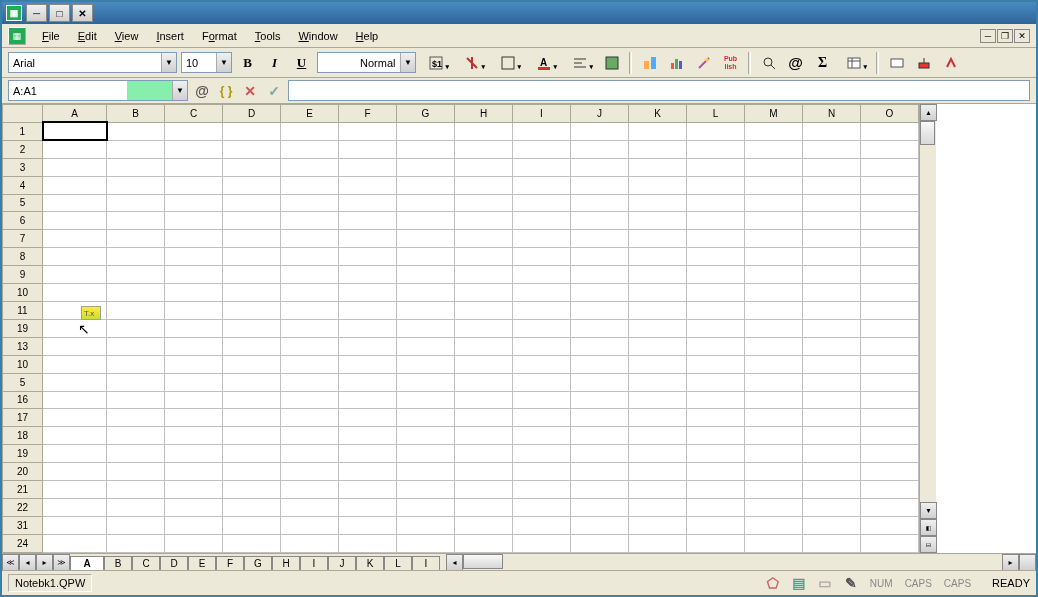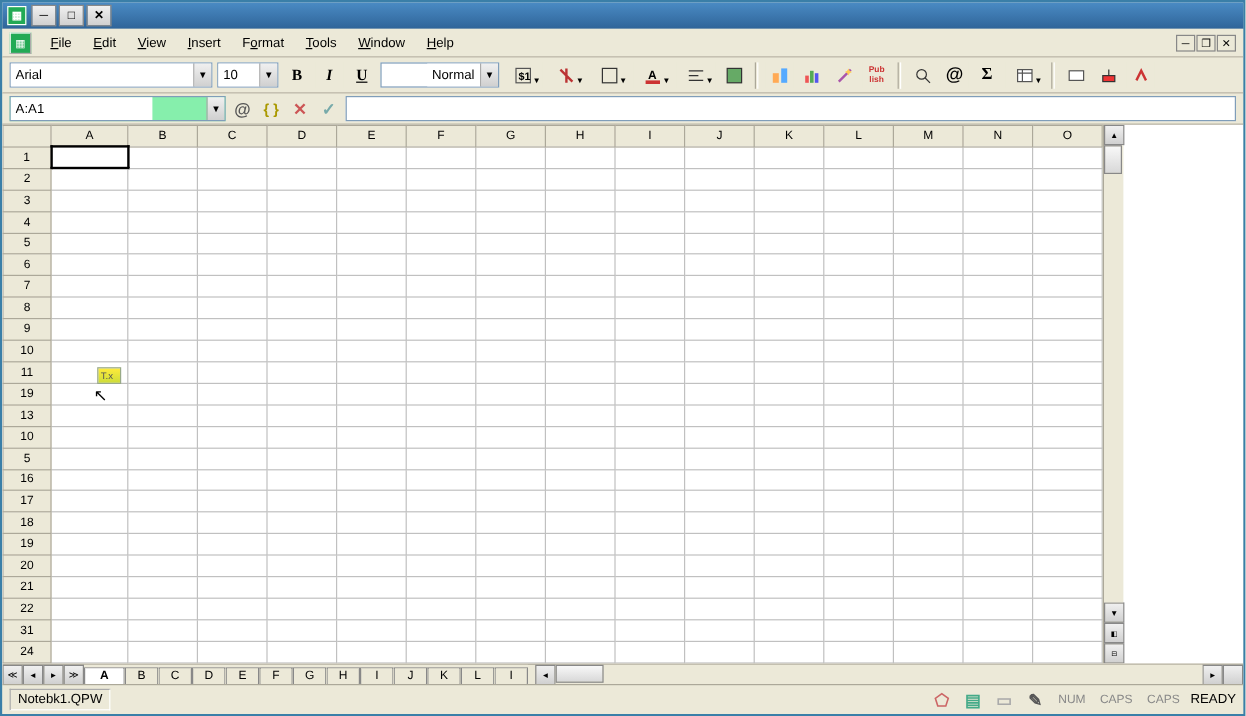--- a/index.html
+++ b/index.html
@@ -760,15 +760,15 @@
   <div class="statusbar">
     <span class="status-box">Notebk1.QPW</span>
     <span class="status-spacer"></span>
     <span class="fb-icon" style="color:#c66">⬠</span>
     <span class="fb-icon" style="color:#4a8">▤</span>
     <span class="fb-icon" style="color:#aaa">▭</span>
     <span class="fb-icon" style="color:#555">✎</span>
     <span class="status-ind">NUM</span>
     <span class="status-ind">CAPS</span>
     <span class="status-ind">CAPS</span>
-    <span style="color:#000;margin-left:0">READY</span>
+    <span style="color:#000;margin-left:12px">READY</span>
   </div>
 </div>
 
 </body></html>

